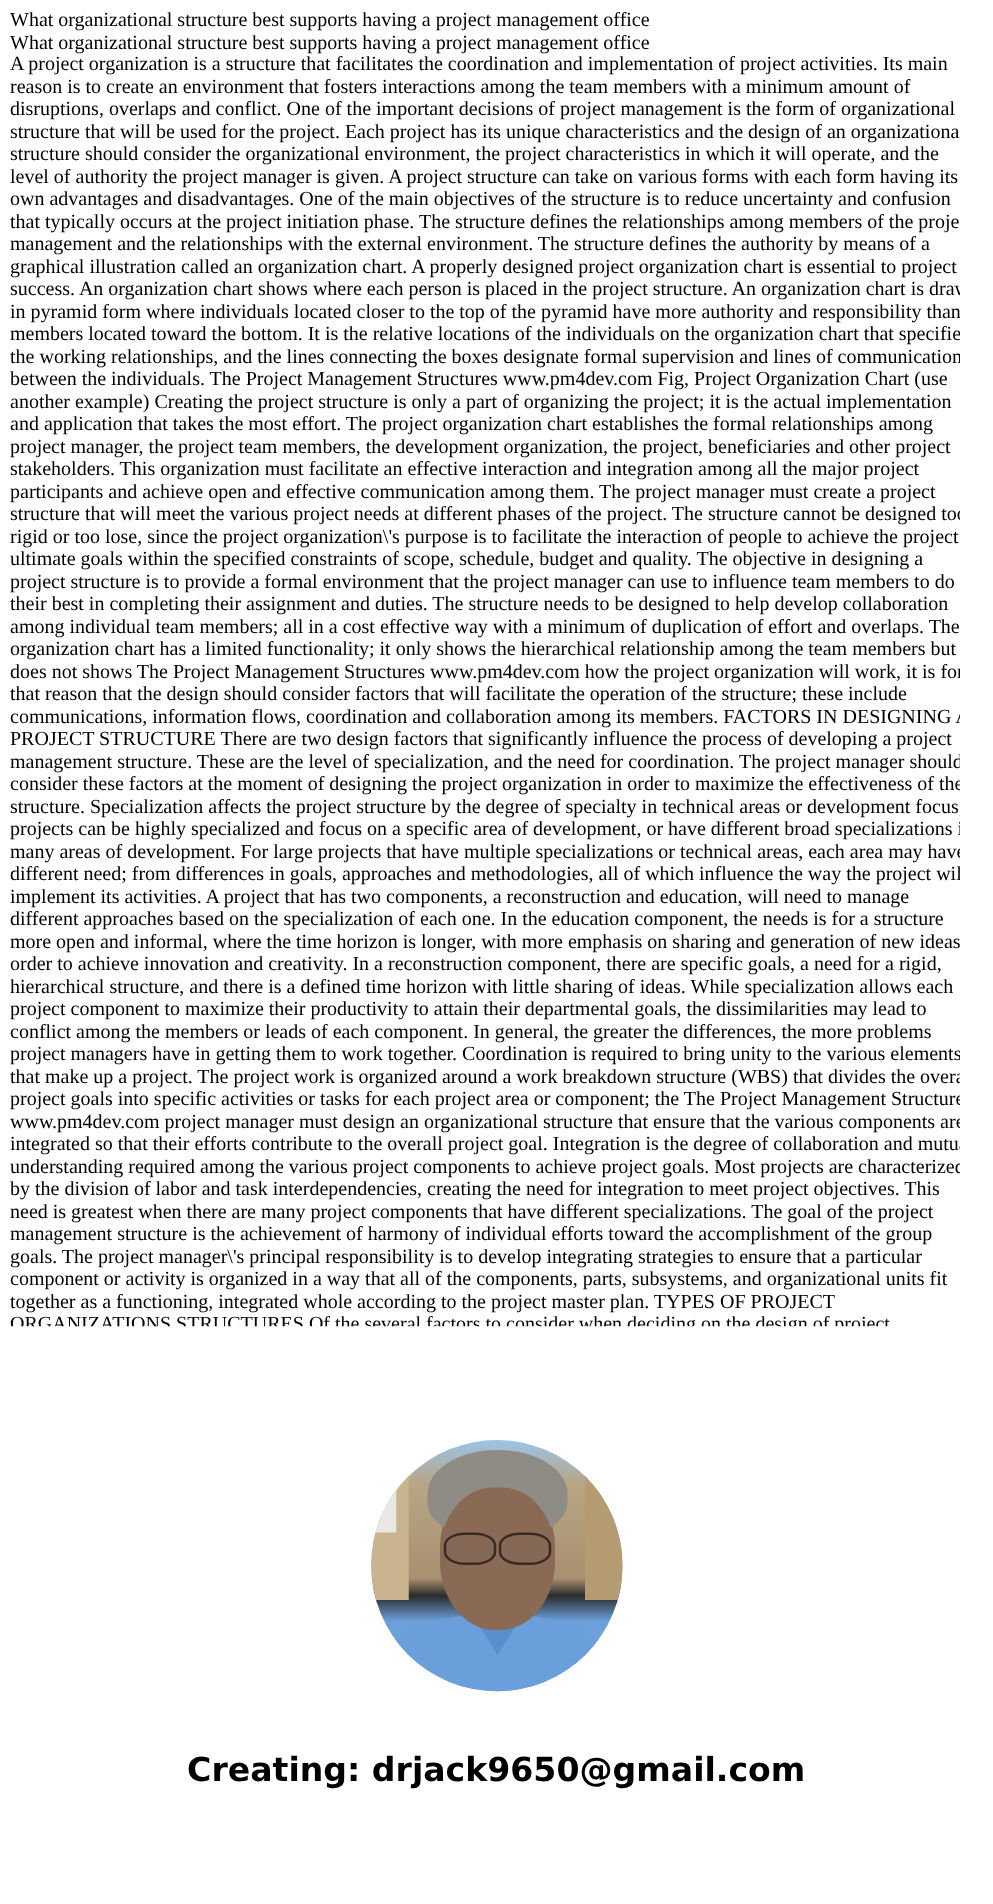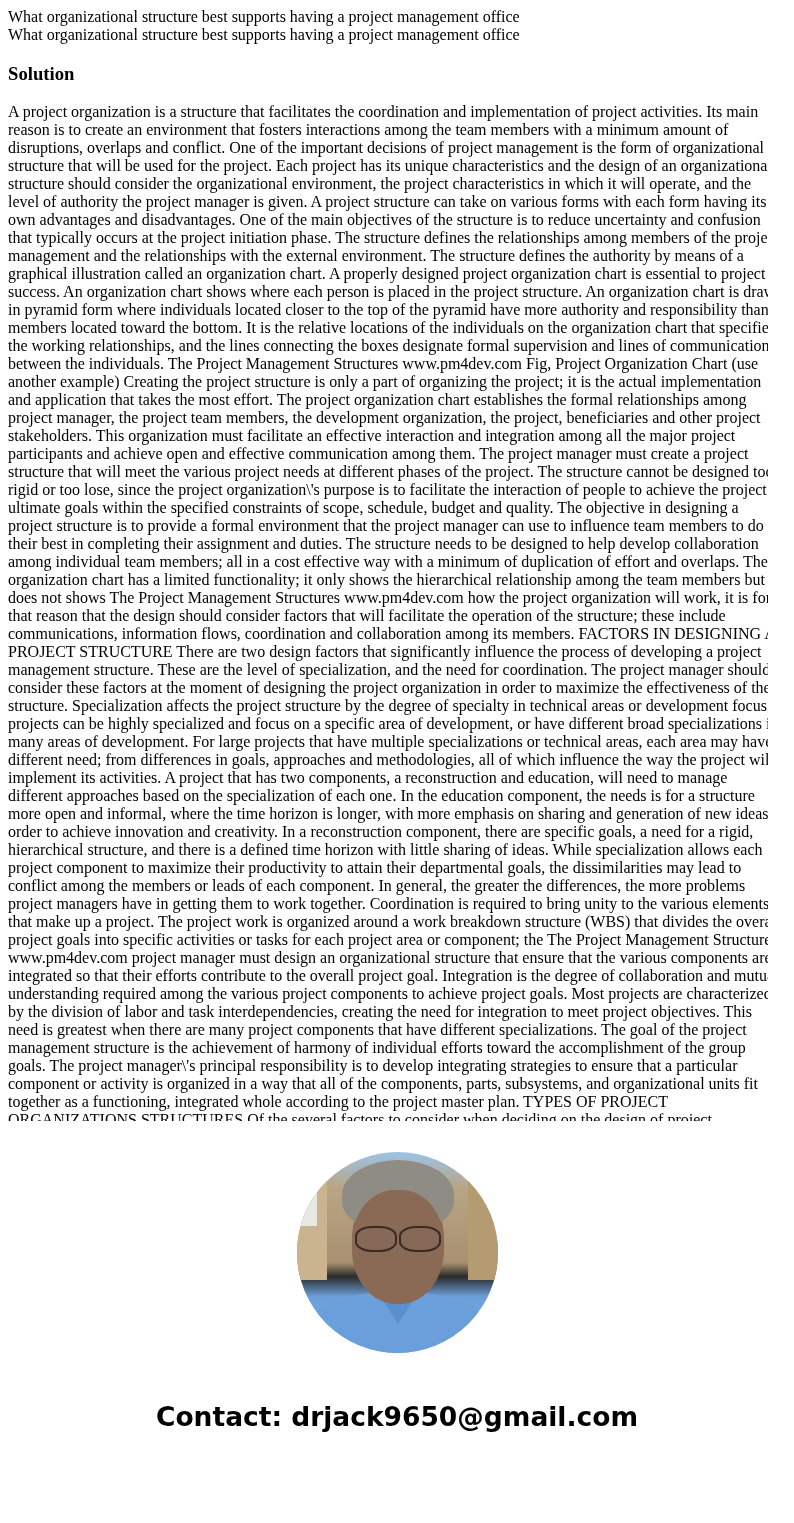--- a/index.html
+++ b/index.html
@@ -102,21 +102,20 @@
   </style>
 </head>
 <body>
 
 <div class="top">
   <div>
     <span class="question-line">What organizational structure best supports having a project management office</span>
     <span class="question-line">What organizational structure best supports having a project management office</span>
   </div>
 
-  <h3 class="solution-heading">Solution</h3>
 
   <div class="answer-wrap">
     <p class="answer-text">A project organization is a structure that facilitates the coordination and implementation of project activities. Its main reason is to create an environment that fosters interactions among the team members with a minimum amount of disruptions, overlaps and conflict. One of the important decisions of project management is the form of organizational structure that will be used for the project. Each project has its unique characteristics and the design of an organizational structure should consider the organizational environment, the project characteristics in which it will operate, and the level of authority the project manager is given. A project structure can take on various forms with each form having its own advantages and disadvantages. One of the main objectives of the structure is to reduce uncertainty and confusion that typically occurs at the project initiation phase. The structure defines the relationships among members of the project management and the relationships with the external environment. The structure defines the authority by means of a graphical illustration called an organization chart. A properly designed project organization chart is essential to project success. An organization chart shows where each person is placed in the project structure. An organization chart is drawn in pyramid form where individuals located closer to the top of the pyramid have more authority and responsibility than members located toward the bottom. It is the relative locations of the individuals on the organization chart that specifies the working relationships, and the lines connecting the boxes designate formal supervision and lines of communication between the individuals. The Project Management Structures www.pm4dev.com Fig, Project Organization Chart (use another example) Creating the project structure is only a part of organizing the project; it is the actual implementation and application that takes the most effort. The project organization chart establishes the formal relationships among project manager, the project team members, the development organization, the project, beneficiaries and other project stakeholders. This organization must facilitate an effective interaction and integration among all the major project participants and achieve open and effective communication among them. The project manager must create a project structure that will meet the various project needs at different phases of the project. The structure cannot be designed too rigid or too lose, since the project organization\'s purpose is to facilitate the interaction of people to achieve the project ultimate goals within the specified constraints of scope, schedule, budget and quality. The objective in designing a project structure is to provide a formal environment that the project manager can use to influence team members to do their best in completing their assignment and duties. The structure needs to be designed to help develop collaboration among individual team members; all in a cost effective way with a minimum of duplication of effort and overlaps. The organization chart has a limited functionality; it only shows the hierarchical relationship among the team members but does not shows The Project Management Structures www.pm4dev.com how the project organization will work, it is for that reason that the design should consider factors that will facilitate the operation of the structure; these include communications, information flows, coordination and collaboration among its members. FACTORS IN DESIGNING A PROJECT STRUCTURE There are two design factors that significantly influence the process of developing a project management structure. These are the level of specialization, and the need for coordination. The project manager should consider these factors at the moment of designing the project organization in order to maximize the effectiveness of the structure. Specialization affects the project structure by the degree of specialty in technical areas or development focus; projects can be highly specialized and focus on a specific area of development, or have different broad specializations in many areas of development. For large projects that have multiple specializations or technical areas, each area may have a different need; from differences in goals, approaches and methodologies, all of which influence the way the project will implement its activities. A project that has two components, a reconstruction and education, will need to manage different approaches based on the specialization of each one. In the education component, the needs is for a structure more open and informal, where the time horizon is longer, with more emphasis on sharing and generation of new ideas in order to achieve innovation and creativity. In a reconstruction component, there are specific goals, a need for a rigid, hierarchical structure, and there is a defined time horizon with little sharing of ideas. While specialization allows each project component to maximize their productivity to attain their departmental goals, the dissimilarities may lead to conflict among the members or leads of each component. In general, the greater the differences, the more problems project managers have in getting them to work together. Coordination is required to bring unity to the various elements that make up a project. The project work is organized around a work breakdown structure (WBS) that divides the overall project goals into specific activities or tasks for each project area or component; the The Project Management Structures www.pm4dev.com project manager must design an organizational structure that ensure that the various components are integrated so that their efforts contribute to the overall project goal. Integration is the degree of collaboration and mutual understanding required among the various project components to achieve project goals. Most projects are characterized by the division of labor and task interdependencies, creating the need for integration to meet project objectives. This need is greatest when there are many project components that have different specializations. The goal of the project management structure is the achievement of harmony of individual efforts toward the accomplishment of the group goals. The project manager\'s principal responsibility is to develop integrating strategies to ensure that a particular component or activity is organized in a way that all of the components, parts, subsystems, and organizational units fit together as a functioning, integrated whole according to the project master plan. TYPES OF PROJECT ORGANIZATIONS STRUCTURES Of the several factors to consider when deciding on the design of project</p>
   </div>
 </div>
 
 <div class="author-block">
   <div class="avatar">
     <div class="panel-l"></div>
     <div class="switch"></div>
@@ -125,14 +124,14 @@
     <div class="collar"></div>
     <div class="face"></div>
     <div class="hair"></div>
     <div class="face" style="top:38px;height:114px;"></div>
     <div class="glasses-l"></div>
     <div class="glasses-r"></div>
   </div>
 </div>
 
 <div class="promo">
-  <span>Contact: drjack9650@gmail.com</span>
+  <span>Creating: drjack9650@gmail.com</span>
 </div>
 
 </body></html>

